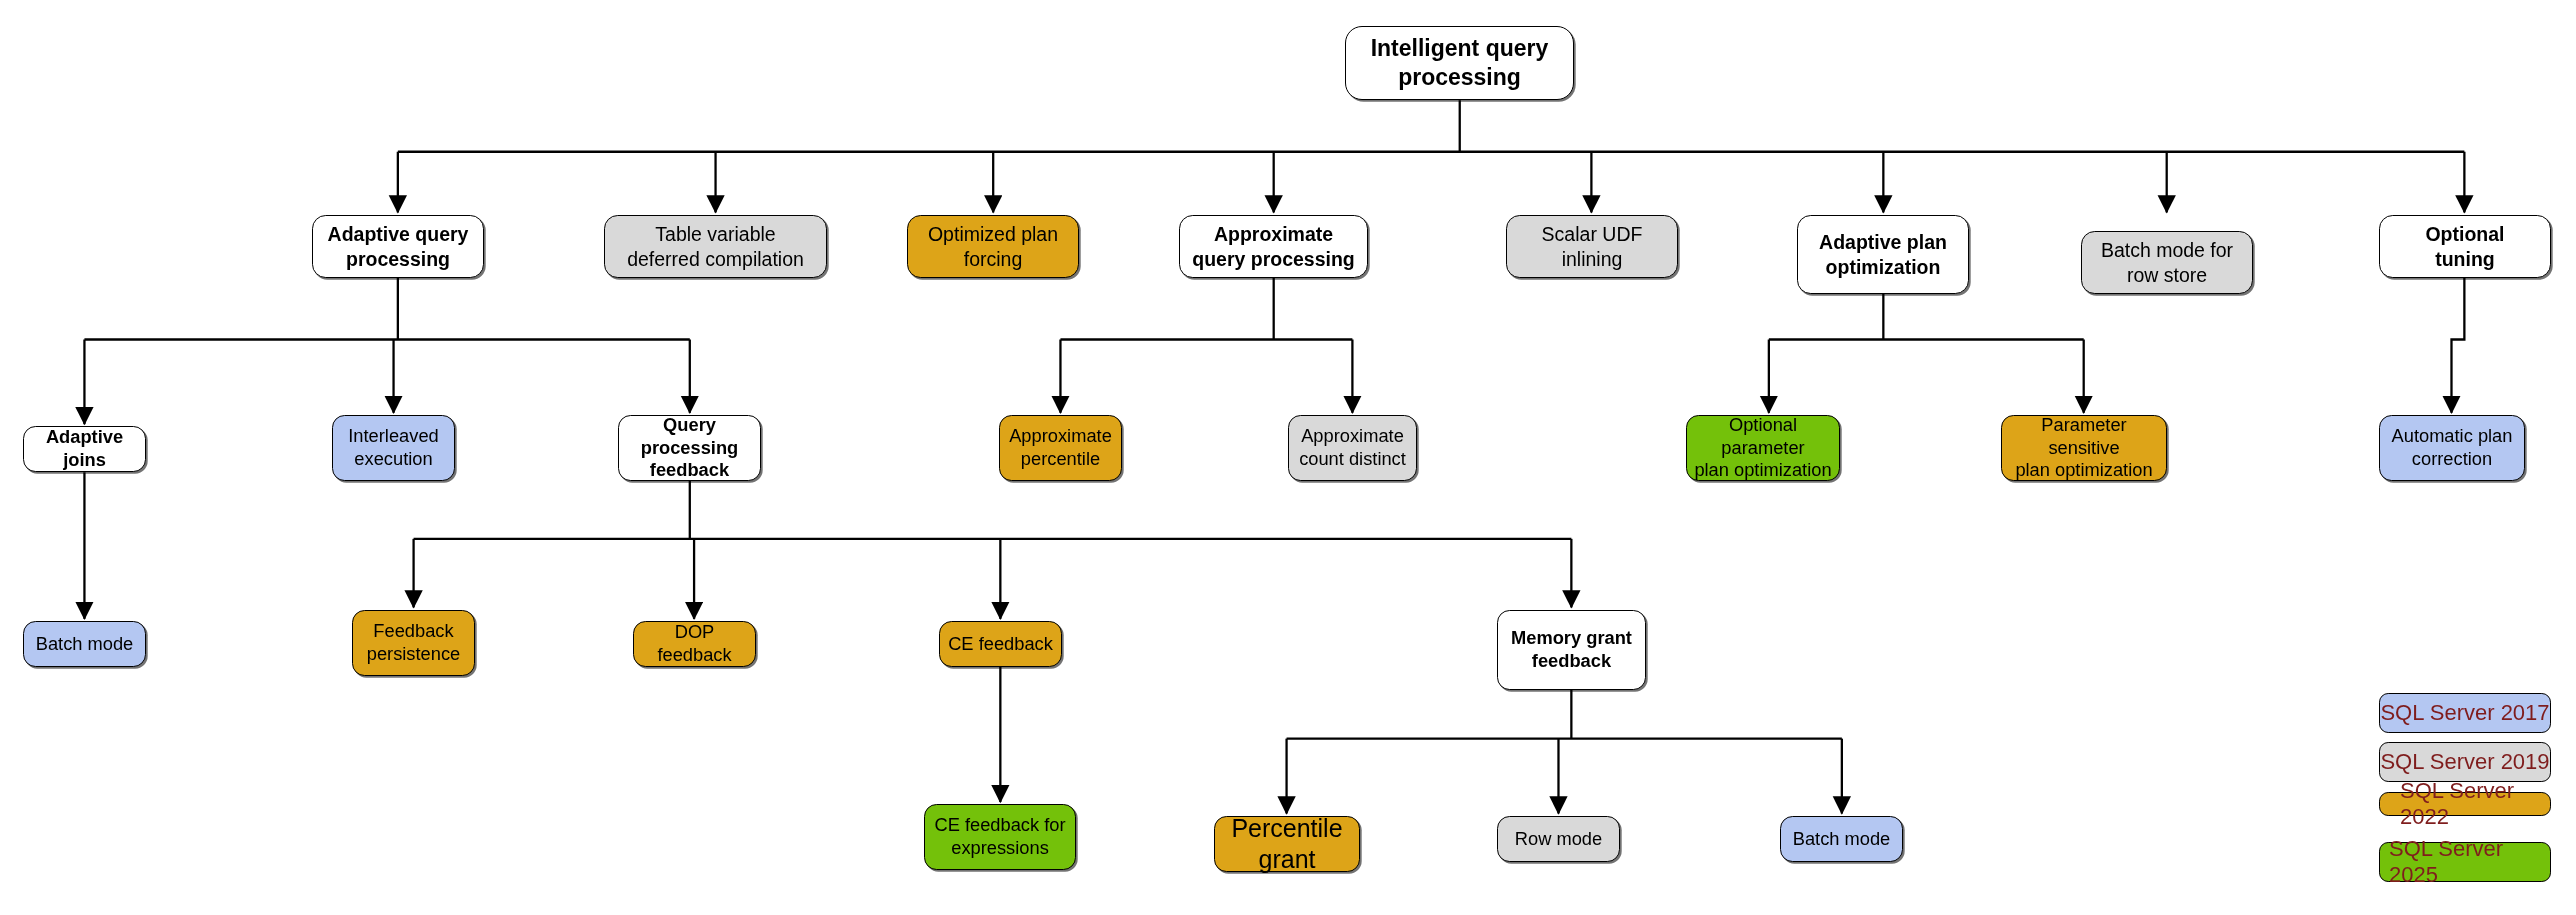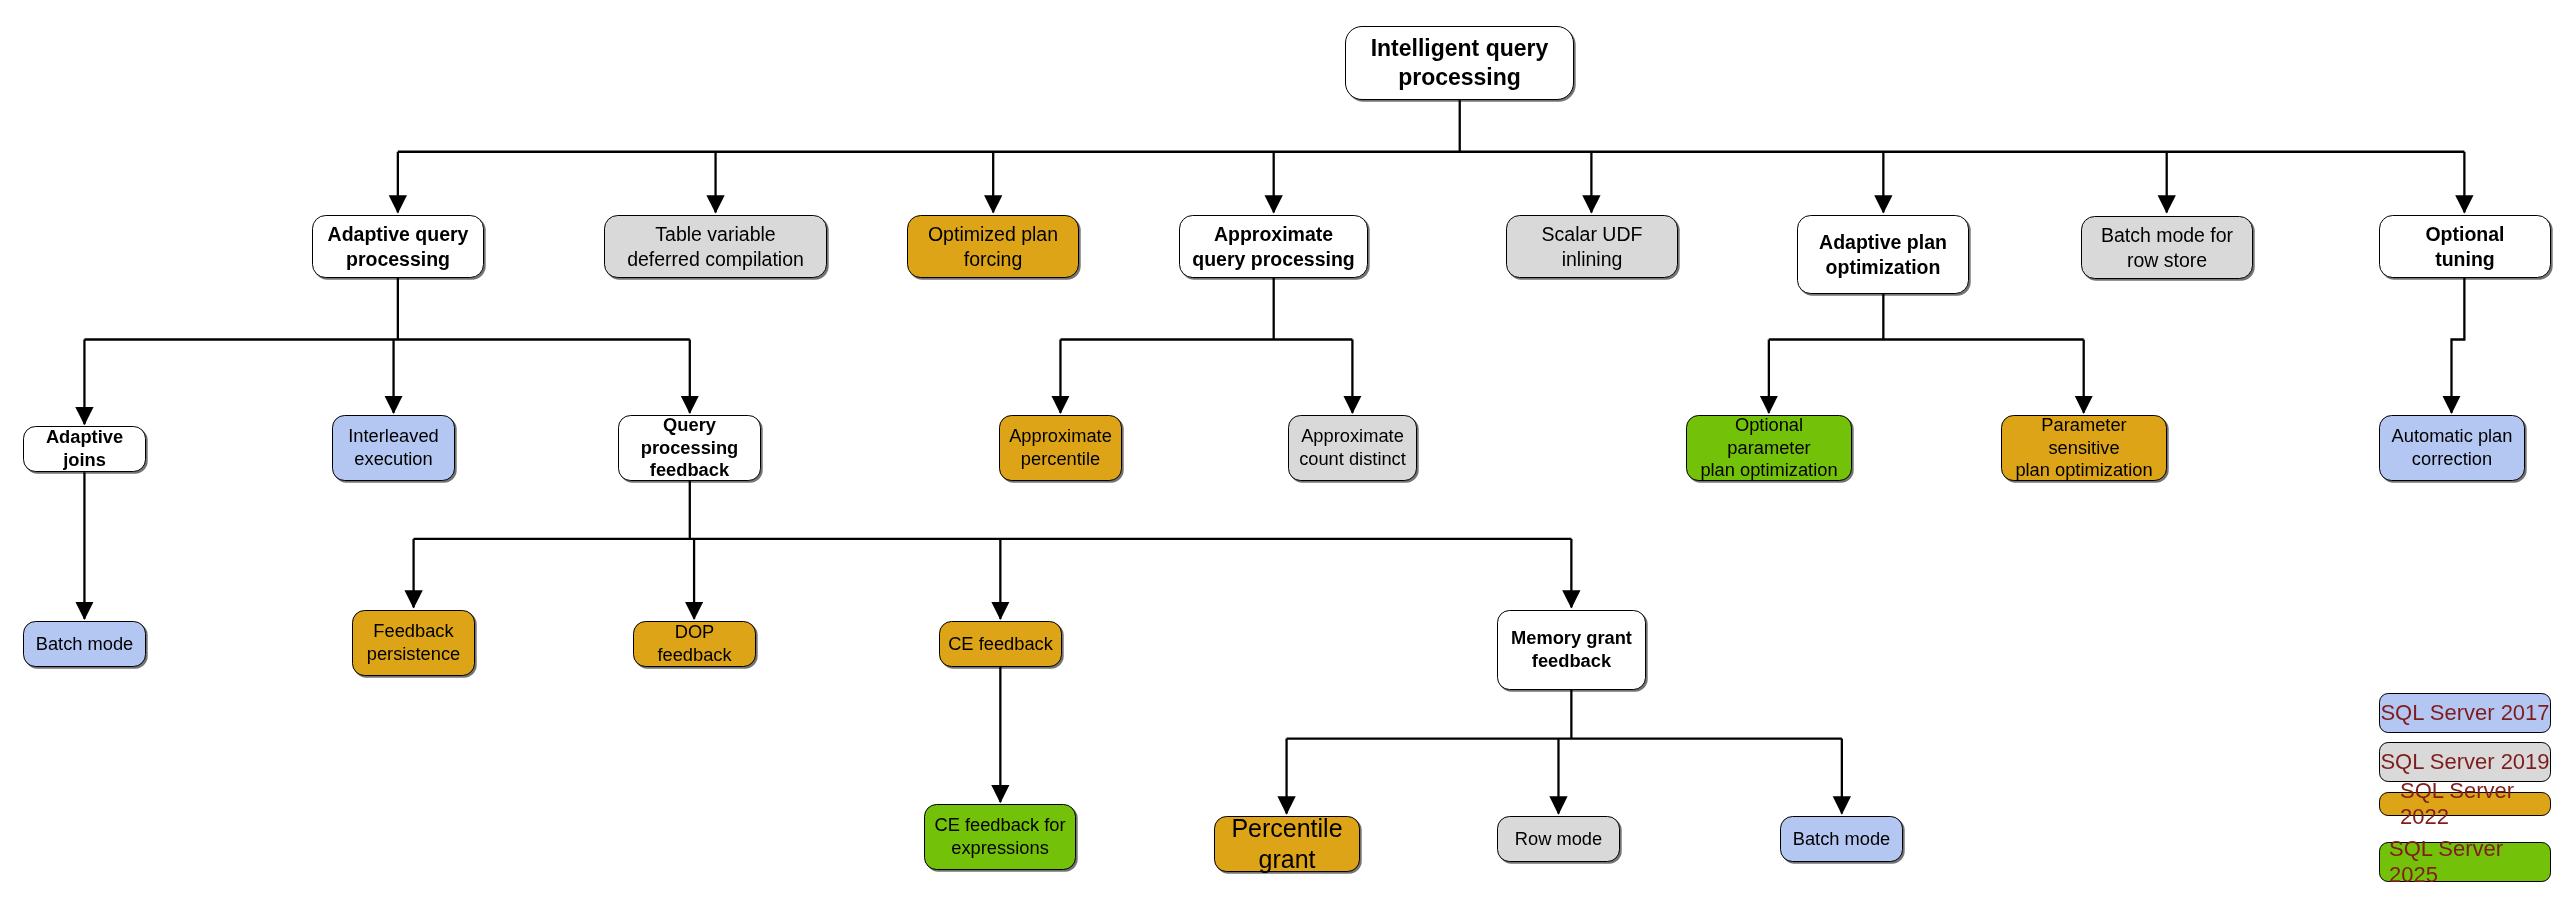--- a/index.html
+++ b/index.html
@@ -102,21 +102,21 @@
 query processing</span>
       </div>
       <div class="node fill-gray" style="left: 1506px; top: 215px; width: 172px; height: 63px; font-size: 19.5px; border-radius: 13.7px;">
         <span class="lbl">Scalar UDF
 inlining</span>
       </div>
       <div class="node fill-white bold" style="left: 1797px; top: 215px; width: 172px; height: 79px; font-size: 19.5px; border-radius: 13.7px;">
         <span class="lbl">Adaptive plan
 optimization</span>
       </div>
-      <div class="node fill-gray" style="left: 2081px; top: 216px; width: 172px; height: 63px; font-size: 19.5px; border-radius: 13.7px;">
+      <div class="node fill-gray" style="left: 2081px; top: 231px; width: 172px; height: 63px; font-size: 19.5px; border-radius: 13.7px;">
         <span class="lbl">Batch mode for
 row store</span>
       </div>
       <div class="node fill-white bold" style="left: 2379px; top: 215px; width: 172px; height: 63px; font-size: 19.5px; border-radius: 13.7px;">
         <span class="lbl">Optional
 tuning</span>
       </div>
       <div class="node fill-white bold" style="left: 23px; top: 426px; width: 123px; height: 46px; font-size: 18.3px; border-radius: 12.6px;">
         <span class="lbl">Adaptive joins</span>
       </div>
@@ -129,21 +129,21 @@
 feedback</span>
       </div>
       <div class="node fill-orange" style="left: 999px; top: 415px; width: 123px; height: 66px; font-size: 18.3px; border-radius: 12.6px;">
         <span class="lbl">Approximate
 percentile</span>
       </div>
       <div class="node fill-gray" style="left: 1288px; top: 415px; width: 129px; height: 66px; font-size: 18.3px; border-radius: 12.6px;">
         <span class="lbl">Approximate
 count distinct</span>
       </div>
-      <div class="node fill-green" style="left: 1686px; top: 415px; width: 166px; height: 66px; font-size: 18.3px; border-radius: 12.6px;">
+      <div class="node fill-green" style="left: 1686px; top: 415px; width: 154px; height: 66px; font-size: 18.3px; border-radius: 12.6px;">
         <span class="lbl">Optional parameter
 plan optimization</span>
       </div>
       <div class="node fill-orange" style="left: 2001px; top: 415px; width: 166px; height: 66px; font-size: 18.3px; border-radius: 12.6px;">
         <span class="lbl">Parameter sensitive
 plan optimization</span>
       </div>
       <div class="node fill-blue" style="left: 2379px; top: 415px; width: 146px; height: 66px; font-size: 18.3px; border-radius: 12.6px;">
         <span class="lbl">Automatic plan
 correction</span>

